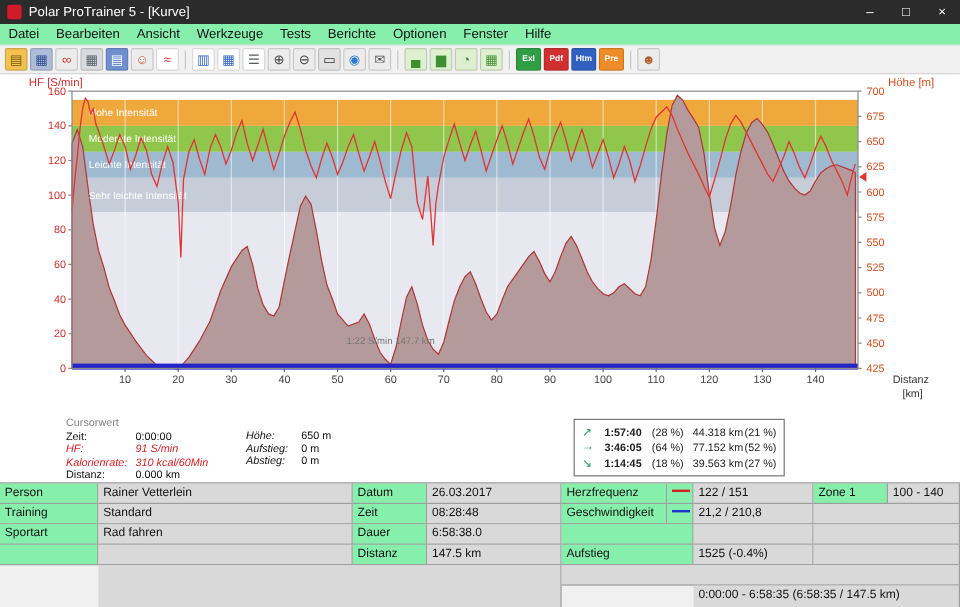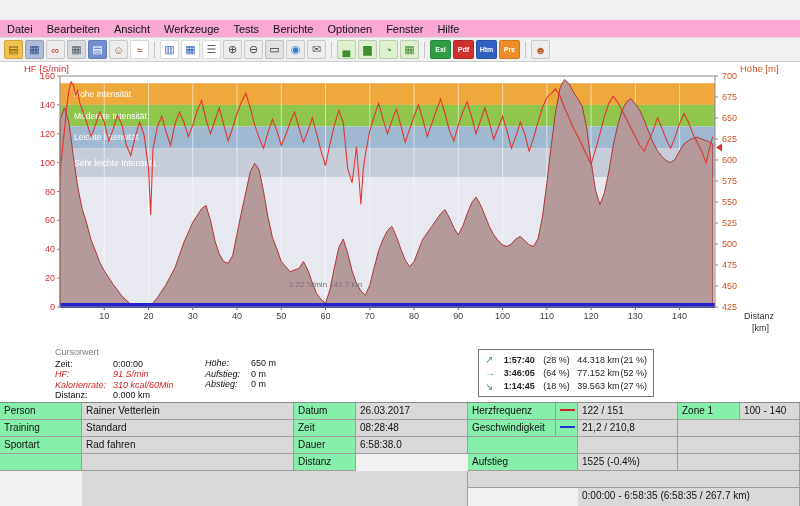--- a/index.html
+++ b/index.html
@@ -5,21 +5,21 @@
   html,body{margin:0;padding:0;background:#666;}
   #app{position:relative;width:800px;height:506px;background:#f0f0f0;overflow:hidden;
        font-family:"Liberation Sans",sans-serif;outline:1px solid #4a4a4a;}
   
   #titlebar{position:absolute;top:0;left:0;width:800px;height:20px;background:#2b2b2b;
             display:flex;align-items:center;color:#fff;font-size:11px;}
   #app-icon{width:12px;height:12px;background:#d11a2a;border-radius:2px;margin:0 6px 0 6px;flex:0 0 auto;}
   #title-text{flex:1 1 auto;white-space:nowrap;overflow:hidden;}
   .wbtn{width:30px;height:20px;line-height:20px;text-align:center;font-size:11px;color:#fff;}
   
-  #menubar{position:absolute;top:20px;left:0;width:800px;height:18px;background:#f9a8d4;
+  #menubar{position:absolute;top:20px;left:0;width:800px;height:18px;background:#86efac;
            display:flex;align-items:center;font-size:11px;color:#111;border-bottom:1px solid #dcdcdc;box-sizing:border-box;}
   .mitem{padding:0 7px;line-height:18px;white-space:nowrap;}
   
   #toolbar{position:absolute;top:38px;left:0;width:800px;height:24px;background:#f1f1f1;
            border-bottom:1px solid #cfcfcf;box-sizing:border-box;display:flex;align-items:center;gap:2px;padding:0 4px;}
   .tbi{width:19px;height:19px;display:flex;align-items:center;justify-content:center;font-size:11px;
        border:1px solid rgba(0,0,0,0.15);border-radius:2px;box-sizing:border-box;overflow:hidden;}
   .tbi.file{width:21px;font-size:7px;font-weight:bold;letter-spacing:0;}
   .tsep{width:1px;height:16px;background:#c5c5c5;margin:0 3px;flex:0 0 auto;}
   
@@ -54,20 +54,27 @@
   .smp{display:inline-block;width:15px;height:2px;vertical-align:middle;margin-top:-2px;}
   .smp.red{background:#d22222;}
   .smp.blue{background:#2233cc;}
   .topalign{line-height:14px;padding-top:2px;}
 </style>
 </head>
 <body>
 
 <div id="app">
 
+  <div id="titlebar">
+    <div id="app-icon"></div>
+    <div id="title-text">Polar ProTrainer 5 - [Kurve]</div>
+    <div class="wbtn">–</div>
+    <div class="wbtn">□</div>
+    <div class="wbtn">×</div>
+  </div>
 
   <div id="menubar">
     <span class="mitem">Datei</span>
     <span class="mitem">Bearbeiten</span>
     <span class="mitem">Ansicht</span>
     <span class="mitem">Werkzeuge</span>
     <span class="mitem">Tests</span>
     <span class="mitem">Berichte</span>
     <span class="mitem">Optionen</span>
     <span class="mitem">Fenster</span>
@@ -276,22 +283,23 @@
     <div class="c V" style="grid-area:3/2/4/3">Rad fahren</div>
     <div class="c L" style="grid-area:3/3/4/4">Dauer</div>
     <div class="c V" style="grid-area:3/4/4/5">6:58:38.0</div>
     <div class="c L" style="grid-area:3/5/4/7"></div>
     <div class="c V" style="grid-area:3/7/4/8"></div>
     <div class="c V" style="grid-area:3/8/4/10"></div>
 
     <div class="c L" style="grid-area:4/1/5/2"></div>
     <div class="c V" style="grid-area:4/2/5/3"></div>
     <div class="c L" style="grid-area:4/3/5/4">Distanz</div>
+    <div class="c V" style="grid-area:4/4/5/5">147.5 km</div>
     <div class="c L" style="grid-area:4/5/5/7">Aufstieg</div>
     <div class="c V" style="grid-area:4/7/5/8">1525 (-0.4%)</div>
     <div class="c V" style="grid-area:4/8/5/10"></div>
 
     <div class="c V" style="grid-area:5/2/7/5"></div>
     <div class="c V" style="grid-area:5/5/6/10"></div>
-    <div class="c V" style="grid-area:6/7/7/10">0:00:00 - 6:58:35 (6:58:35 / 267.7 km)</div>
+    <div class="c V" style="grid-area:6/7/7/10">0:00:00 - 6:58:35 (6:58:35 / 147.5 km)</div>
   </div>
 
 </div>
 
 </body></html>

